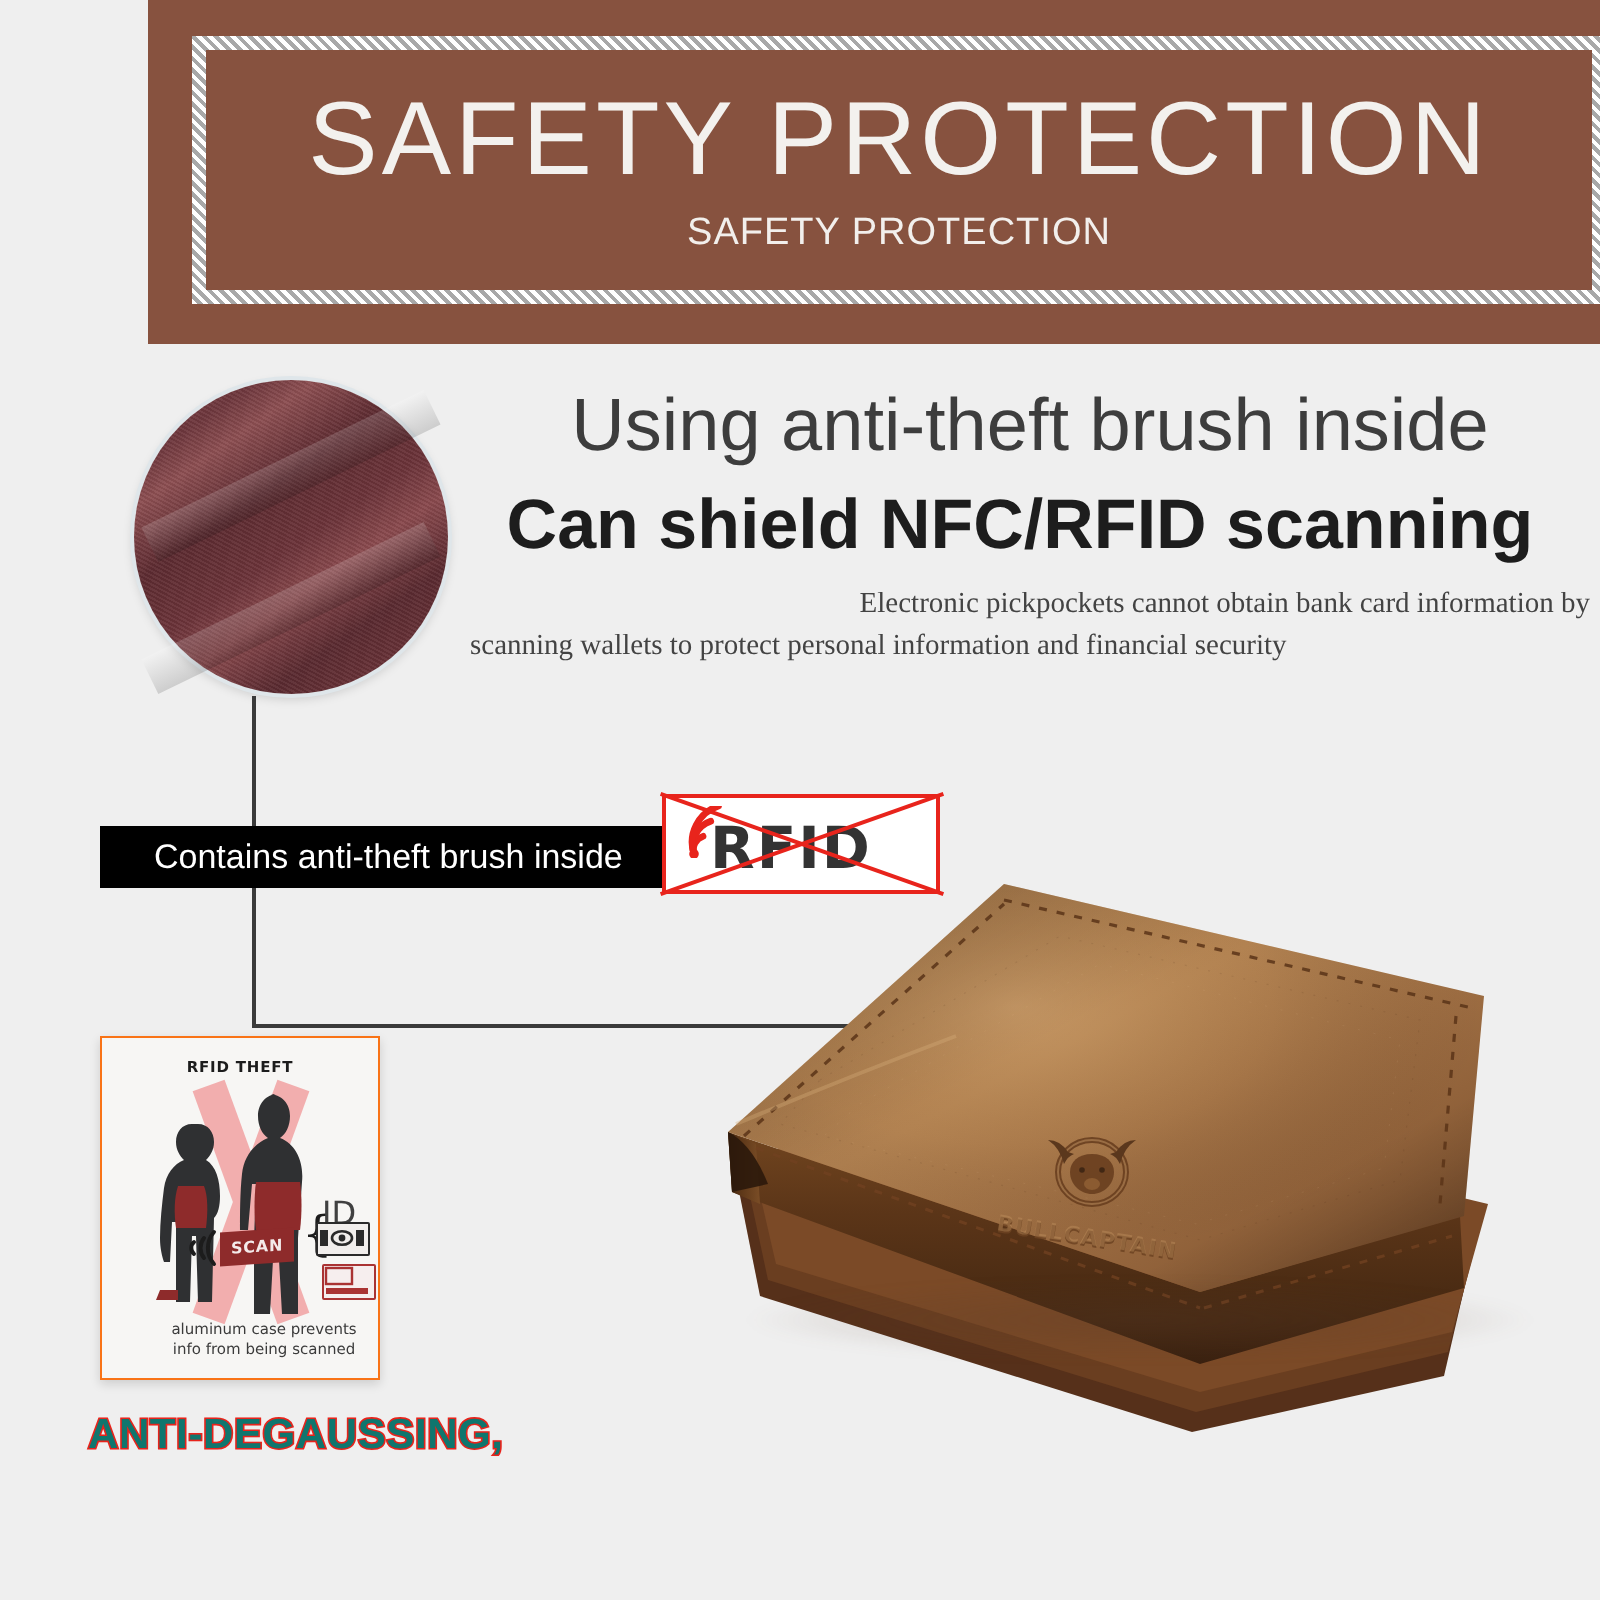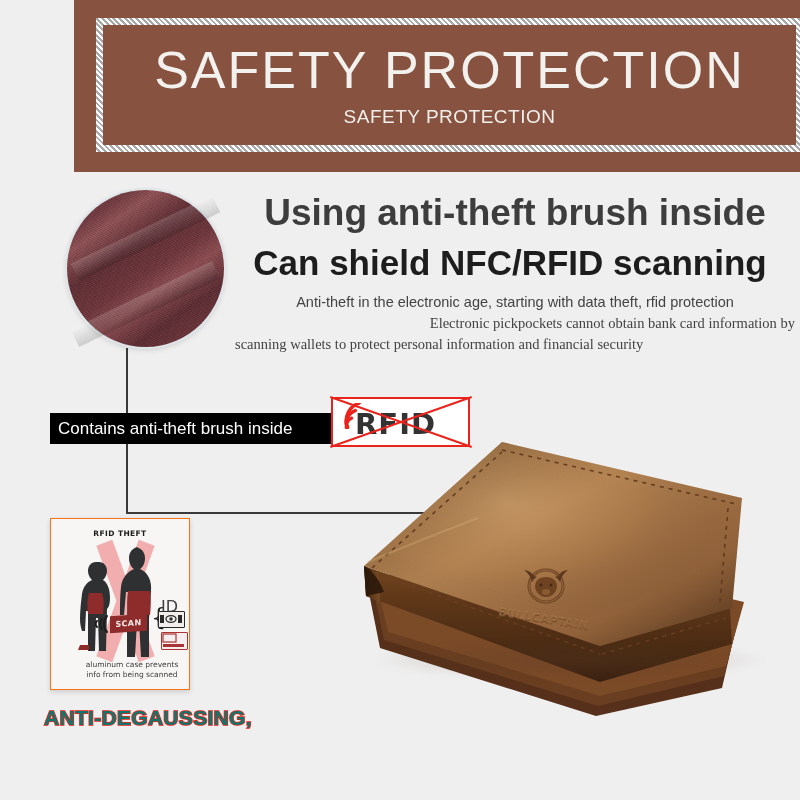--- a/index.html
+++ b/index.html
@@ -63,21 +63,21 @@
   .h-line   { left:126px; top:512px; width:405px; height:2px; }
   .red-dot {
     position:absolute; left:524px; top:505px; width:15px; height:15px;
     border-radius:50%; background:#f11b12;
   }
 
   
   .black-label {
     position:absolute; left:50px; top:413px; width:281px; height:31px;
     background:#000; color:#fff;
-    display:flex; align-items:center; padding-left:8px;
+    display:flex; align-items:center; padding-left:27px;
     font-size:17px; white-space:nowrap;
   }
 
   
   .rfid-box {
     position:absolute; left:331px; top:397px; width:139px; height:50px;
     border:2px solid #e8241c; background:#ffffff;
   }
   .rfid-box .slash {
     position:absolute; left:50%; top:50%; width:150px; height:2px;
@@ -88,21 +88,21 @@
   .rfid-word {
     position:absolute; left:22px; top:8px;
     font-size:29px; font-weight:800; letter-spacing:1px; color:#333;
     font-family:"DejaVu Sans", sans-serif;
   }
   .rfid-waves { position:absolute; left:8px; top:4px; }
 
   
   .head-1 {
     position:absolute; left:235px; top:192px; width:560px;
-    text-align:center; font-size:37px; color:#3d3d3d; font-weight:700;
+    text-align:center; font-size:37px; color:#3d3d3d; font-weight:400;
     white-space:nowrap;
   }
   .head-2 {
     position:absolute; left:225px; top:243px; width:570px;
     text-align:center; font-size:35px; color:#1d1d1d; font-weight:700;
     white-space:nowrap;
   }
   .body-copy {
     position:absolute; left:235px; top:292px; width:560px;
     text-align:center; font-size:14.5px; color:#434343; line-height:21px;
@@ -197,21 +197,20 @@
     <div class="banner-text">
       <div class="banner-title">SAFETY PROTECTION</div>
       <div class="banner-sub">SAFETY PROTECTION</div>
     </div>
   </div>
 
   <div class="head-1">Using anti-theft brush inside</div>
   <div class="head-2">Can shield NFC/RFID scanning</div>
 
   <div class="body-copy">
-    <div class="l1">Anti-theft in the electronic age, starting with data theft, rfid protection</div>
     <div class="l2">Electronic pickpockets cannot obtain bank card information by</div>
     <div class="l3">scanning wallets to protect personal information and financial   security</div>
   </div>
 
   <div class="fabric-circle">
     <div class="fabric-fold" style="top:42px; transform:rotate(-26deg) scaleY(1.6);"></div>
     <div class="fabric-fold" style="top:108px; transform:rotate(-26deg) scaleY(1.6);"></div>
   </div>
 
   <div class="line v-line-1"></div>

